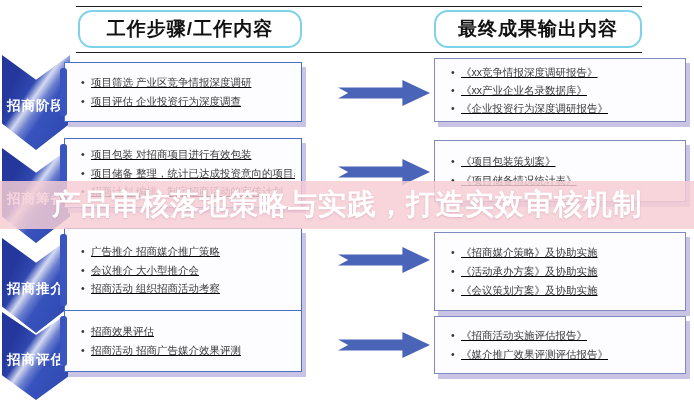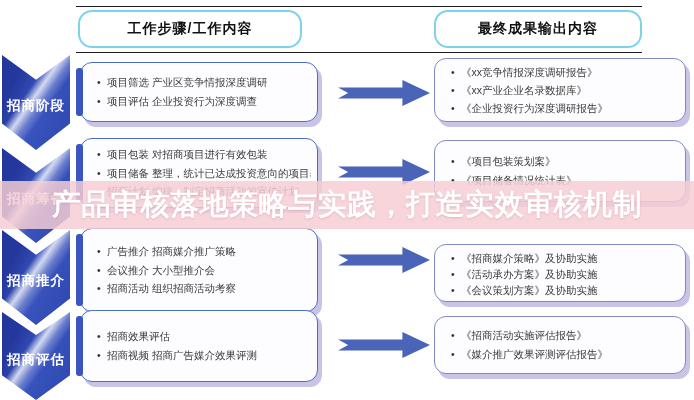--- a/index.html
+++ b/index.html
@@ -9,21 +9,21 @@
     font-family:"Liberation Sans","DejaVu Sans",sans-serif;
   }
   .frame-line{position:absolute;left:76px;width:566px;height:1px;background:#1c1c1c;}
   .frame-line.top{top:6px;}
   .frame-line.bottom{top:52px;}
 
   .hdr{
     position:absolute;top:10px;height:38px;box-sizing:border-box;
     background:#ffffff;border:2.5px solid #7ed3ea;border-radius:14px;
     display:flex;align-items:center;justify-content:center;
-    font-size:14px;font-weight:bold;color:#111;letter-spacing:1px;
+    font-size:19px;font-weight:bold;color:#111;letter-spacing:1px;
     z-index:3;
   }
   .hdr-left{left:78px;width:224px;}
   .hdr-right{left:434px;width:208px;}
 
   .chev{
     position:absolute;left:2px;width:68px;
     background:linear-gradient(115deg,#24379c 22%,#3a55c0 50%,#2e47ae 100%);
     clip-path:polygon(0 0,50% 26%,100% 0,100% 72%,50% 100%,0 72%);
     filter:drop-shadow(5px 6px 0 rgba(145,160,220,0.85));
@@ -34,24 +34,24 @@
     background:linear-gradient(125deg,transparent 38%,rgba(255,255,255,0.78) 46%,rgba(255,255,255,0.25) 54%,transparent 62%);
   }
   .chev .lbl{
     position:absolute;left:0;right:0;top:44%;
     text-align:center;color:#ffffff;font-size:13.5px;font-weight:bold;
     letter-spacing:1px;z-index:1;
   }
 
   .box{
     position:absolute;box-sizing:border-box;background:#fdfdff;
-    border-radius:12px;z-index:2;
+    border-radius:0;z-index:2;text-decoration:underline;
   }
   .box.mid{
-    left:80px;width:238px;border:1.4px solid #4a6fc4;
+    left:64px;width:238px;border:1.4px solid #4a6fc4;
     box-shadow:4px 5px 0 #c9c3e6;
   }
   .box.mid::before{
     content:"";position:absolute;left:-5px;top:5px;bottom:5px;width:7px;
     background:#3a55c0;border-radius:3px;
   }
   .box.right{
     left:434px;width:252px;border:1.2px solid #8089c0;
     box-shadow:4px 5px 0 #c9c3e6;
   }
@@ -122,45 +122,45 @@
         <li>招商计划 编排，制定招商活动的宣传计划</li>
       </ul>
     </div>
     <div class="box right" style="top: 140px; height: 62px;">
       <ul>
         <li>《项目包装策划案》</li>
         <li>《项目储备情况统计表》</li>
       </ul>
     </div>
     <div class="flow-arrow" style="top: 158px;"></div>
-    <div class="chev" style="top: 230px; height: 95px;">
+    <div class="chev" style="top: 238px; height: 95px;">
       <span class="lbl">招商推介</span>
     </div>
     <div class="box mid" style="top: 228px; height: 84px;">
       <ul>
         <li>广告推介 招商媒介推广策略</li>
         <li>会议推介 大小型推介会</li>
         <li>招商活动 组织招商活动考察</li>
       </ul>
     </div>
-    <div class="box right" style="top: 244px; height: 58px;">
+    <div class="box right" style="top: 232px; height: 79px;">
       <ul>
         <li>《招商媒介策略》及协助实施</li>
         <li>《活动承办方案》及协助实施</li>
         <li>《会议策划方案》及协助实施</li>
       </ul>
     </div>
     <div class="flow-arrow" style="top: 246px;"></div>
     <div class="chev" style="top: 312px; height: 88px;">
       <span class="lbl">招商评估</span>
     </div>
-    <div class="box mid" style="top: 310px; height: 72px;">
+    <div class="box mid" style="top: 310px; height: 62px;">
       <ul>
         <li>招商效果评估</li>
-        <li>招商视频 招商广告媒介效果评测</li>
+        <li>招商活动 招商广告媒介效果评测</li>
       </ul>
     </div>
     <div class="box right" style="top: 316px; height: 58px;">
       <ul>
         <li>《招商活动实施评估报告》</li>
         <li>《媒介推广效果评测评估报告》</li>
       </ul>
     </div>
     <div class="flow-arrow" style="top: 331px;"></div>
   </div>

